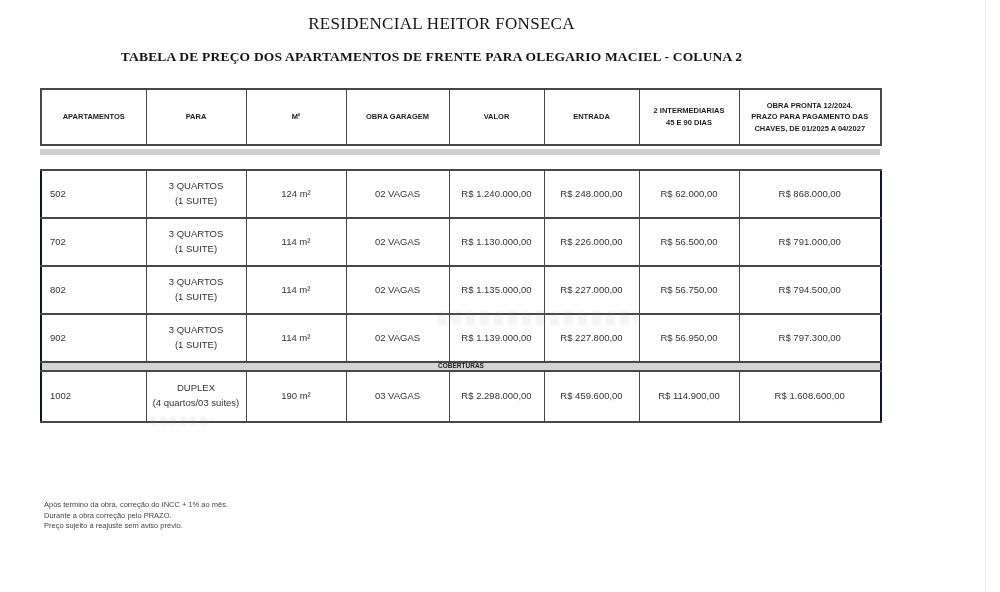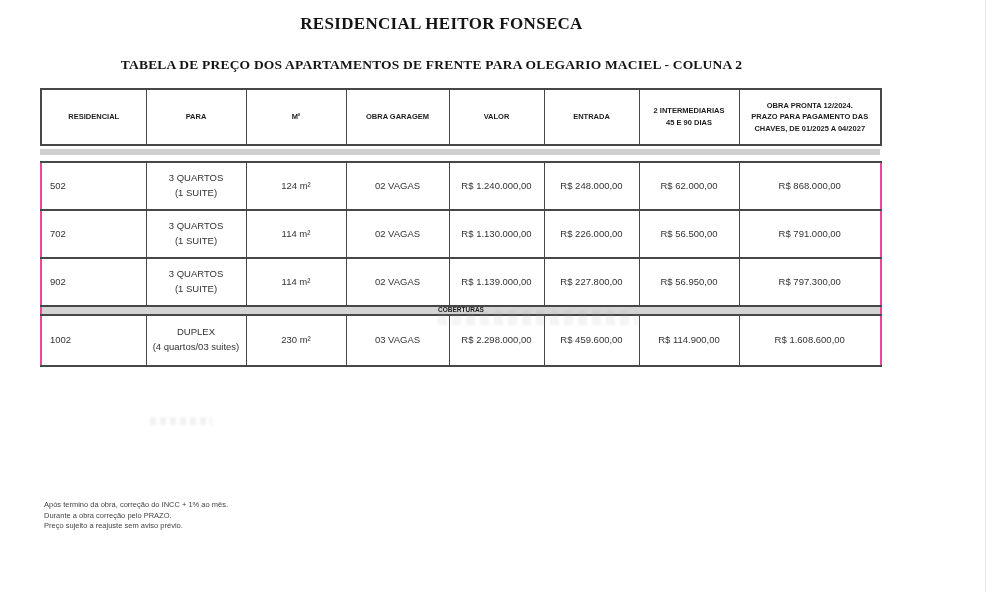--- a/index.html
+++ b/index.html
@@ -4,47 +4,47 @@
 <style>
   * { margin:0; padding:0; box-sizing:border-box; }
   html,body { width:1000px; height:592px; background:#ffffff; }
   body { font-family:"Liberation Sans", sans-serif; position:relative; overflow:hidden; }
 
   .sheet { position:absolute; left:0; top:0; width:1000px; height:592px; background:#fff; }
 
   .titles { position:absolute; top:14px; left:0; width:835px; text-align:center; color:#141414; }
   .doc-title {
     font-family:"Liberation Serif", serif;
-    font-size:17px; font-weight:700; letter-spacing:0.3px;margin-left:48px;
+    font-size:17px; font-weight:400; letter-spacing:0.3px;margin-left:48px;
   }
   .doc-subtitle {
     font-family:"Liberation Serif", serif;
     font-size:13.5px; font-weight:700; letter-spacing:0.2px;
-    margin-top:23px;
+    margin-top:15px;
     padding-left:28px;
   }
 
   .table-wrap { position:absolute; left:40px; top:88px; width:840px; }
 
   table { width:840px; table-layout:fixed; border-collapse:collapse; background:#fff; }
   col.c1{width:105px} col.c2{width:100px} col.c3{width:100px} col.c4{width:103px}
   col.c5{width:95px}  col.c6{width:95px}  col.c7{width:100px} col.c8{width:142px}
 
   .header-table { border:2px solid #474747; }
   .header-table td {
     border:1px solid #474747;
     height:56px; padding:2px;
     font-size:7.5px; font-weight:700; color:#1c1c1c;
     text-align:center; vertical-align:middle;
     white-space:pre-line; line-height:1.55;
   }
 
   .sep-band { margin-top:3px; width:840px; height:6px; background:#cfcfcf; }
 
-  .body-table { margin-top:6px; border:2px solid #ec4899; }
+  .body-table { margin-top:14px; border:2px solid #0f172a; }
   .body-table td {
     border:1px solid #474747; border-top-width:2px; border-bottom-width:2px;
     height:48px; padding:2px;
     font-size:9.5px; color:#333333;
     text-align:center; vertical-align:middle;
     white-space:pre-line; line-height:1.55;
   }
   .body-table tr:last-child td { height:51px; }
   .body-table td.apt-cell { text-align:left; padding-left:8px; }
   .body-table td.band-cell {
@@ -85,21 +85,21 @@
           <col class="c2">
           <col class="c3">
           <col class="c4">
         <col class="c5">
           <col class="c6">
           <col class="c7">
           <col class="c8">
       </colgroup>
       <tbody>
           <tr>
-        <td>RESIDENCIAL</td>
+        <td>APARTAMENTOS</td>
         <td>PARA</td>
         <td>M²</td>
         <td>OBRA GARAGEM</td>
         <td>VALOR</td>
         <td>ENTRADA</td>
         <td>2 INTERMEDIARIAS
 45 E 90 DIAS</td>
         <td>OBRA PRONTA 12/2024.
 PRAZO PARA PAGAMENTO DAS
 CHAVES, DE 01/2025 A 04/2027</td>
@@ -137,38 +137,49 @@
             <td>3 QUARTOS
 (1 SUITE)</td>
             <td>114 m²</td>
             <td>02 VAGAS</td>
             <td>R$ 1.130.000,00</td>
             <td>R$ 226.000,00</td>
             <td>R$ 56.500,00</td>
             <td>R$ 791.000,00</td>
           </tr>
           <tr>
+            <td class="apt-cell">802</td>
+            <td>3 QUARTOS
+(1 SUITE)</td>
+            <td>114 m²</td>
+            <td>02 VAGAS</td>
+            <td>R$ 1.135.000,00</td>
+            <td>R$ 227.000,00</td>
+            <td>R$ 56.750,00</td>
+            <td>R$ 794.500,00</td>
+          </tr>
+          <tr>
             <td class="apt-cell">902</td>
             <td>3 QUARTOS
 (1 SUITE)</td>
             <td>114 m²</td>
             <td>02 VAGAS</td>
             <td>R$ 1.139.000,00</td>
             <td>R$ 227.800,00</td>
             <td>R$ 56.950,00</td>
             <td>R$ 797.300,00</td>
           </tr>
           <tr>
             <td colspan="8" class="band-cell">COBERTURAS</td>
           </tr>
           <tr>
             <td class="apt-cell">1002</td>
             <td>DUPLEX
 (4 quartos/03 suites)</td>
-            <td>230 m²</td>
+            <td>190 m²</td>
             <td>03 VAGAS</td>
             <td>R$ 2.298.000,00</td>
             <td>R$ 459.600,00</td>
             <td>R$ 114.900,00</td>
             <td>R$ 1.608.600,00</td>
           </tr>
         </tbody>
     </table>
 
   </div>

